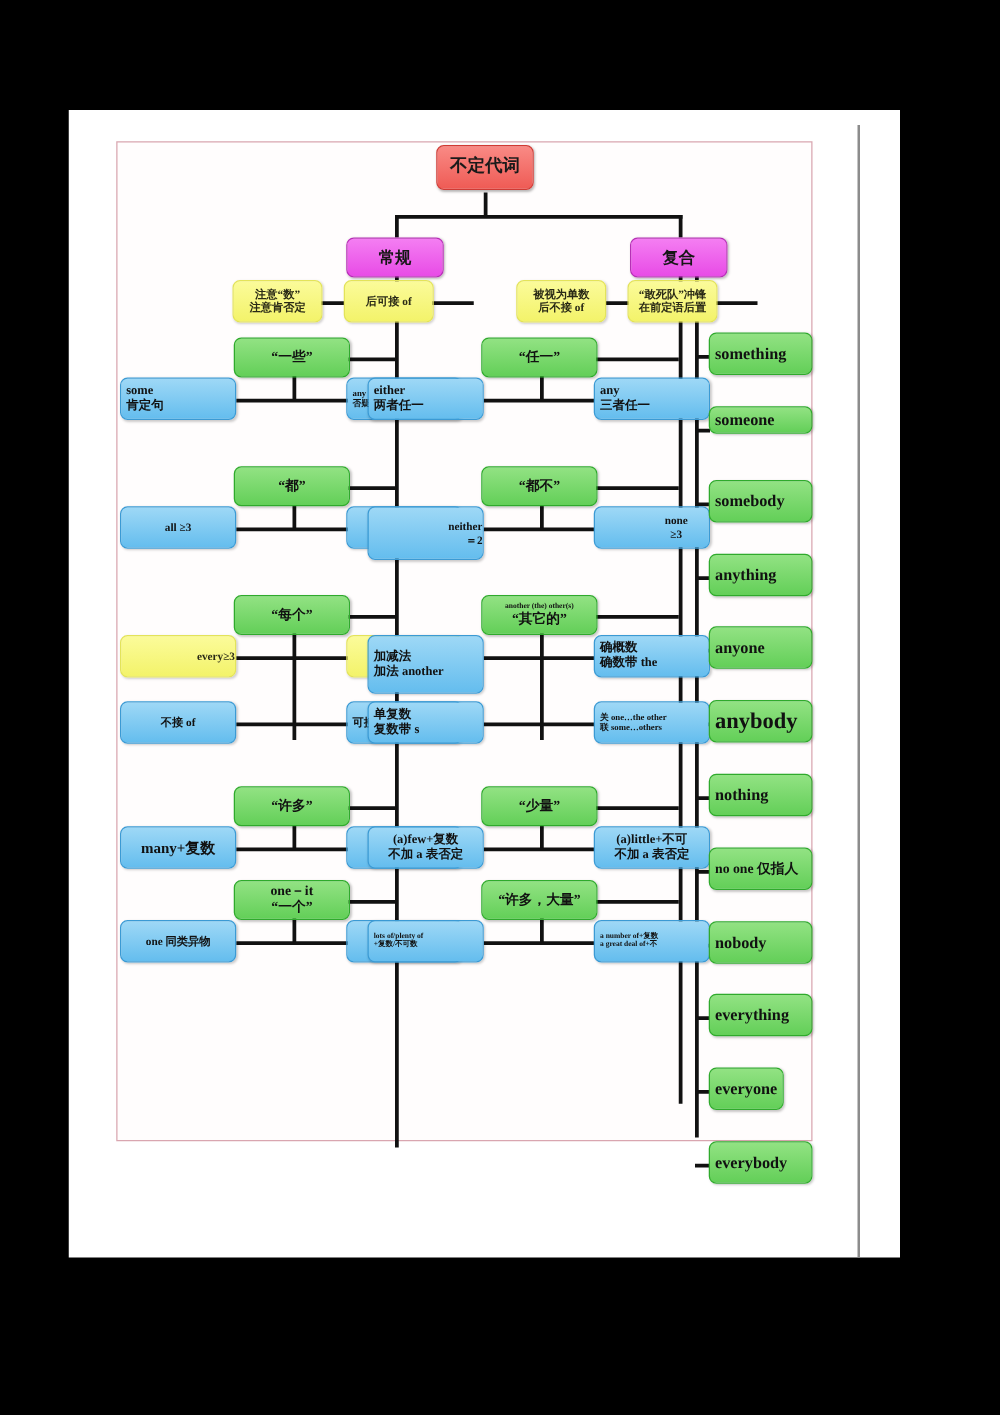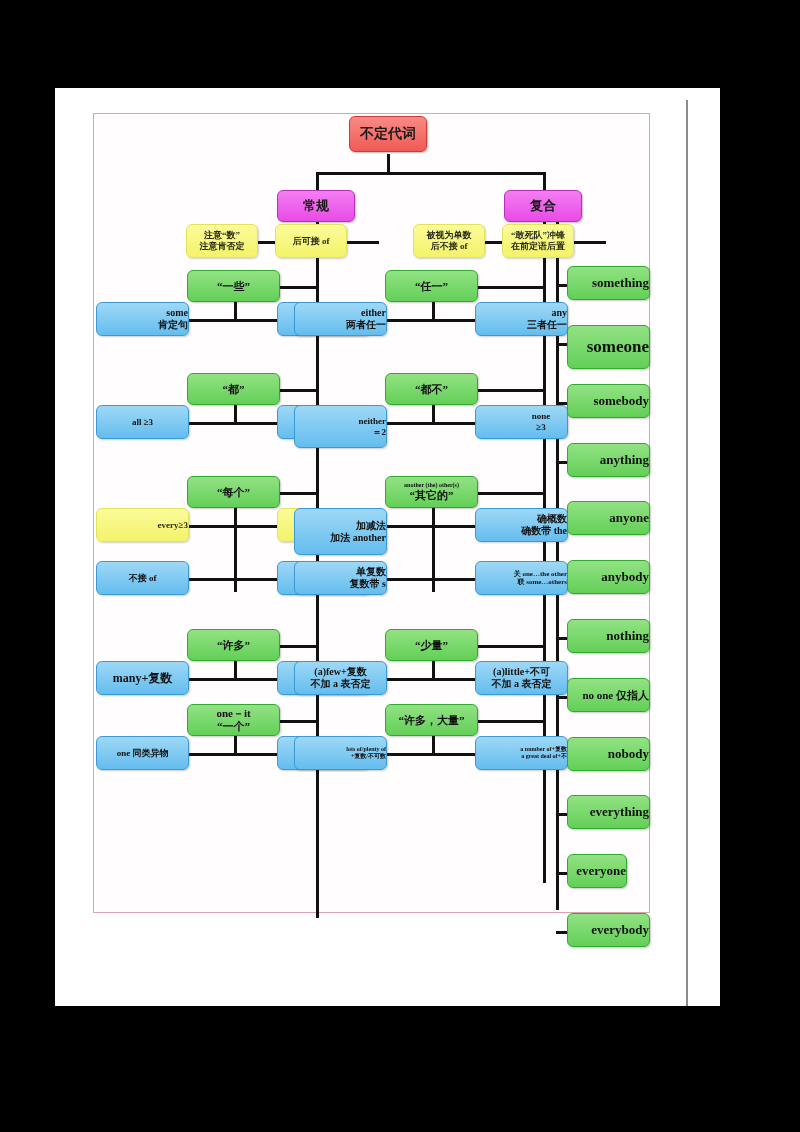--- a/index.html
+++ b/index.html
@@ -31,21 +31,21 @@
     display:flex;flex-direction:column;
     align-items:center;justify-content:center;
     text-align:center;
     border-radius:6px;
     line-height:1.18;
     overflow:hidden;
     z-index:3;
   }
   .node .l1,.node .l2{display:block;width:100%;}
   .node.left-align{align-items:flex-start;text-align:left;padding-left:4px;}
-  .node.left-align .l1,.node.left-align .l2{text-align:right;}
+  .node.left-align .l1,.node.left-align .l2{text-align:left;}
 
   .red{
     background:linear-gradient(#f98a85,#ef5b55);
     border:1.5px solid #cf3a34;
     color:#1a1a1a;font-weight:bold;font-size:14px;
     box-shadow:1px 1px 2px rgba(0,0,0,.28);
   }
   .magenta{
     background:linear-gradient(#f47ef2,#e84be6);
     border:1.5px solid #b72fb6;
@@ -300,33 +300,33 @@
         <span class="l2 tiny">+复数/不可数</span>
       </div>
       <div class="node blue left-align" style="left:381px;top:622px;width:93px;height:34px;">
         <span class="l1 tiny">a number of+复数</span>
         <span class="l2 tiny">a great deal of+不</span>
       </div>
 
       <div class="node green left-align" style="left:473px;top:152px;width:83px;height:34px;font-size:13px;">
         <span class="l1">something</span>
       </div>
-      <div class="node green left-align" style="left:473px;top:211px;width:83px;height:44px;font-size:17px;">
+      <div class="node green left-align" style="left:473px;top:211px;width:83px;height:22px;font-size:13px;">
         <span class="l1">someone</span>
       </div>
       <div class="node green left-align" style="left:473px;top:270px;width:83px;height:34px;font-size:13px;">
         <span class="l1">somebody</span>
       </div>
       <div class="node green left-align" style="left:473px;top:329px;width:83px;height:34px;font-size:13px;">
         <span class="l1">anything</span>
       </div>
       <div class="node green left-align" style="left:473px;top:387px;width:83px;height:34px;font-size:13px;">
         <span class="l1">anyone</span>
       </div>
-      <div class="node green left-align" style="left:473px;top:446px;width:83px;height:34px;font-size:13px;">
+      <div class="node green left-align" style="left:473px;top:446px;width:83px;height:34px;font-size:18px;">
         <span class="l1">anybody</span>
       </div>
       <div class="node green left-align" style="left:473px;top:505px;width:83px;height:34px;font-size:13px;">
         <span class="l1">nothing</span>
       </div>
       <div class="node green left-align" style="left:473px;top:564px;width:83px;height:34px;font-size:11px;">
         <span class="l1">no one 仅指人</span>
       </div>
       <div class="node green left-align" style="left:473px;top:623px;width:83px;height:34px;font-size:13px;">
         <span class="l1">nobody</span>

